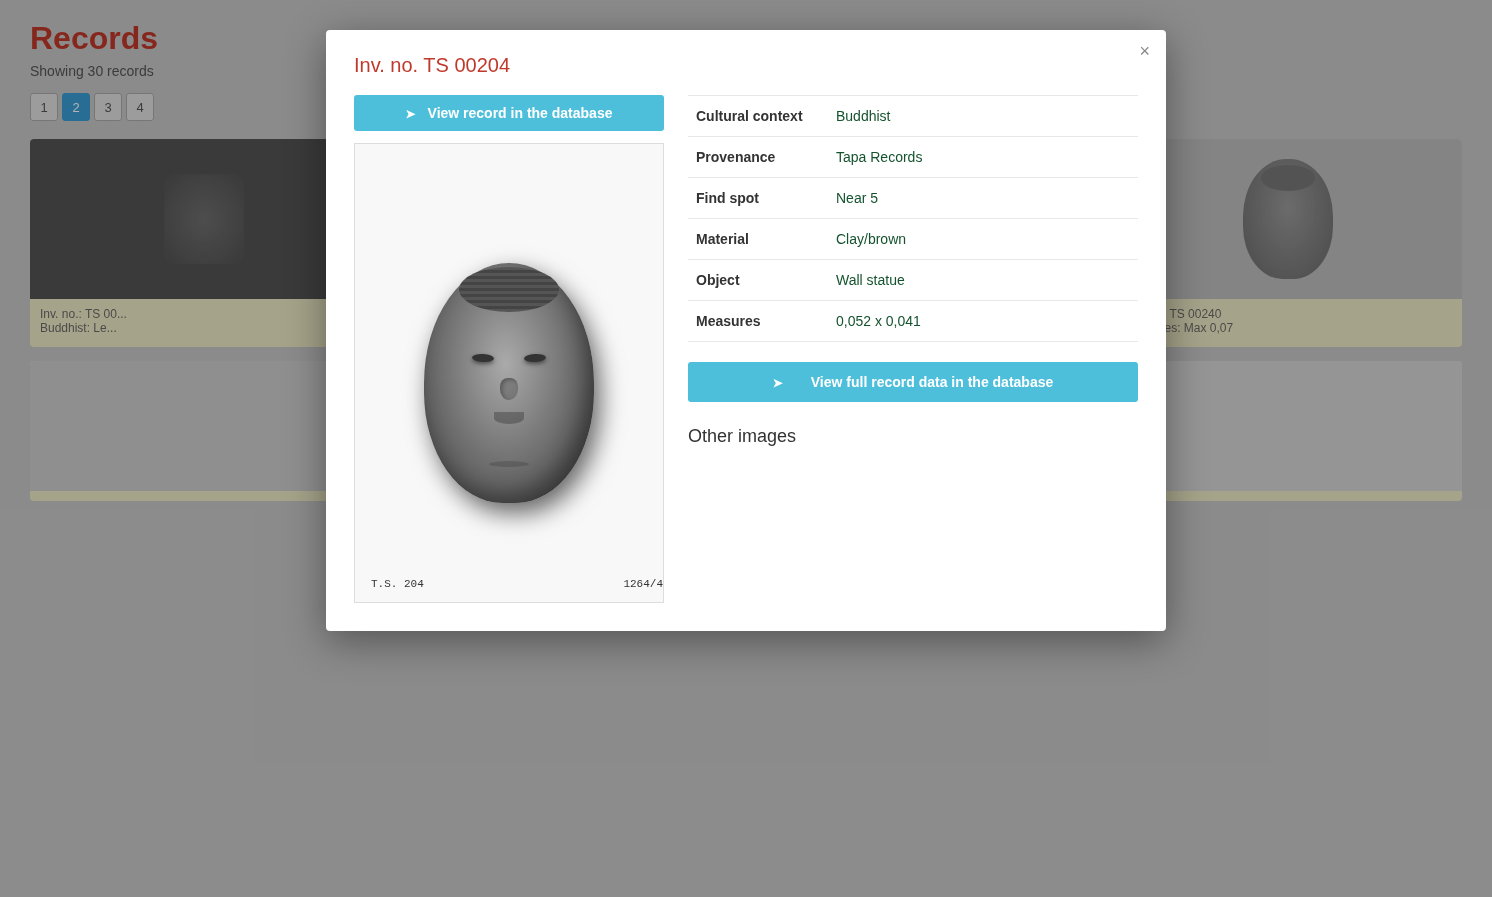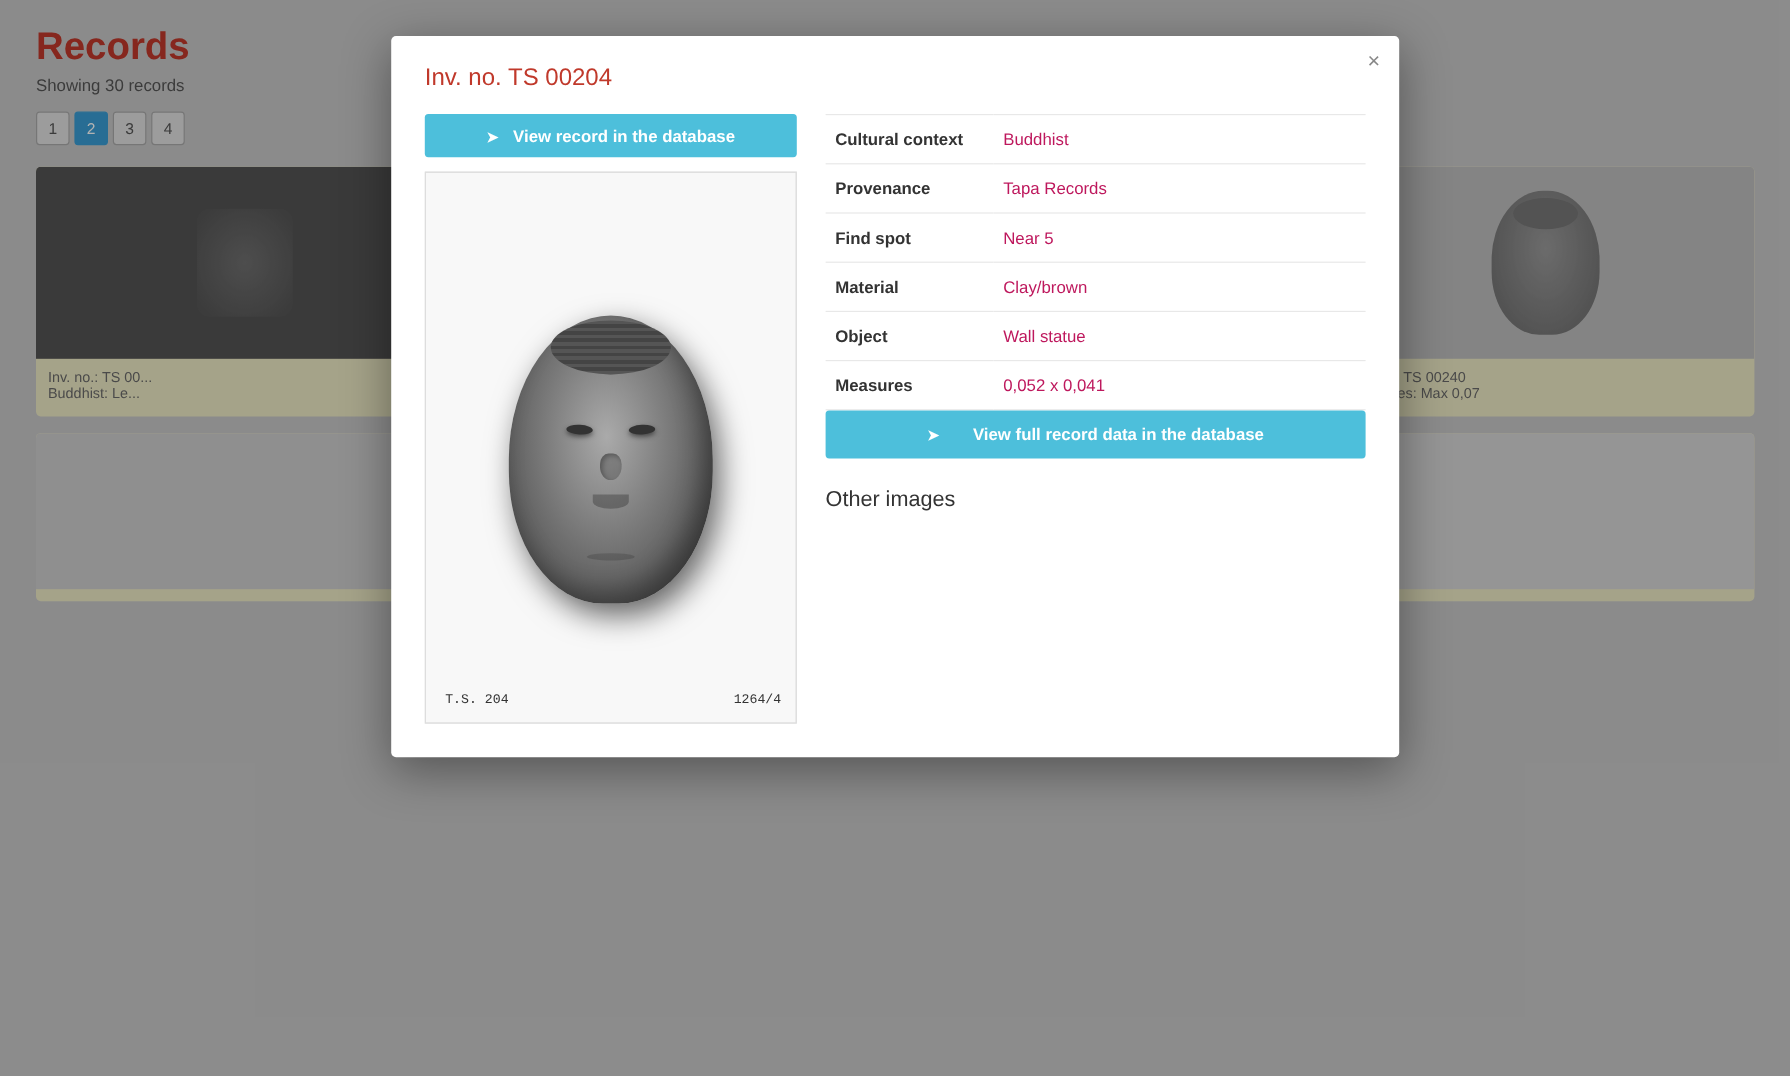--- a/index.html
+++ b/index.html
@@ -157,40 +157,41 @@
       padding: 10px 16px;
       border-radius: 3px;
       border: none;
       cursor: pointer;
       text-decoration: none;
     }
 
     .modal-image {
       width: 310px;
       height: 460px;
-      background: #e5e5e5;
+      background: #f9a8d4;
       border: 1px solid #ddd;
       display: flex;
       align-items: center;
       justify-content: center;
       overflow: hidden;
       position: relative;
     }
 
     
     .modal-right {
       flex: 1;
       display: flex;
       flex-direction: column;
       gap: 0;
     }
 
     .info-table {
       width: 100%;
       border-collapse: collapse;
+      margin-bottom: 20px;
     }
 
     .info-table tr {
       border-bottom: 1px solid #e8e8e8;
     }
 
     .info-table tr:first-child {
       border-top: 1px solid #e8e8e8;
     }
 
@@ -201,21 +202,21 @@
       vertical-align: top;
     }
 
     .info-table td:first-child {
       font-weight: bold;
       color: #333;
       width: 140px;
     }
 
     .info-table td:last-child {
-      color: #be185d;
+      color: #14532d;
     }
 
     .view-full-btn {
       display: flex;
       align-items: center;
       justify-content: center;
       gap: 24px;
       background: #4dbfdb;
       color: white;
       font-size: 14px;
@@ -365,21 +366,21 @@
 
                 <div style="position:absolute;top:48%;left:50%;transform:translateX(-50%);width:18px;height:22px;background:rgba(0,0,0,0.2);border-radius:40% 40% 50% 50%;box-shadow:inset 2px 2px 4px rgba(0,0,0,0.3);"></div>
 
                 <div style="position:absolute;top:62%;left:50%;transform:translateX(-50%);width:30px;height:12px;background:rgba(0,0,0,0.25);border-radius:0 0 50% 50%;"></div>
 
                 <div style="position:absolute;bottom:15%;left:50%;transform:translateX(-50%);width:40px;height:6px;background:rgba(0,0,0,0.15);border-radius:50%;"></div>
               </div>
             </div>
 
             <div style="position:absolute;bottom:12px;left:16px;font-family:'Courier New',monospace;font-size:11px;color:#333;">T.S. 204</div>
-            <div style="position:absolute;bottom:12px;right:12px;font-family:'Courier New',monospace;font-size:11px;color:#333;">1264/4</div>
+            <div style="position:absolute;bottom:12px;right:0;font-family:'Courier New',monospace;font-size:11px;color:#333;">1264/4</div>
           </div>
         </div>
       </div>
 
       <div class="modal-right">
         <table class="info-table">
           <tbody id="info-table-body">
           <tr>
                 <td>Cultural context</td>
                 <td>Buddhist</td>

